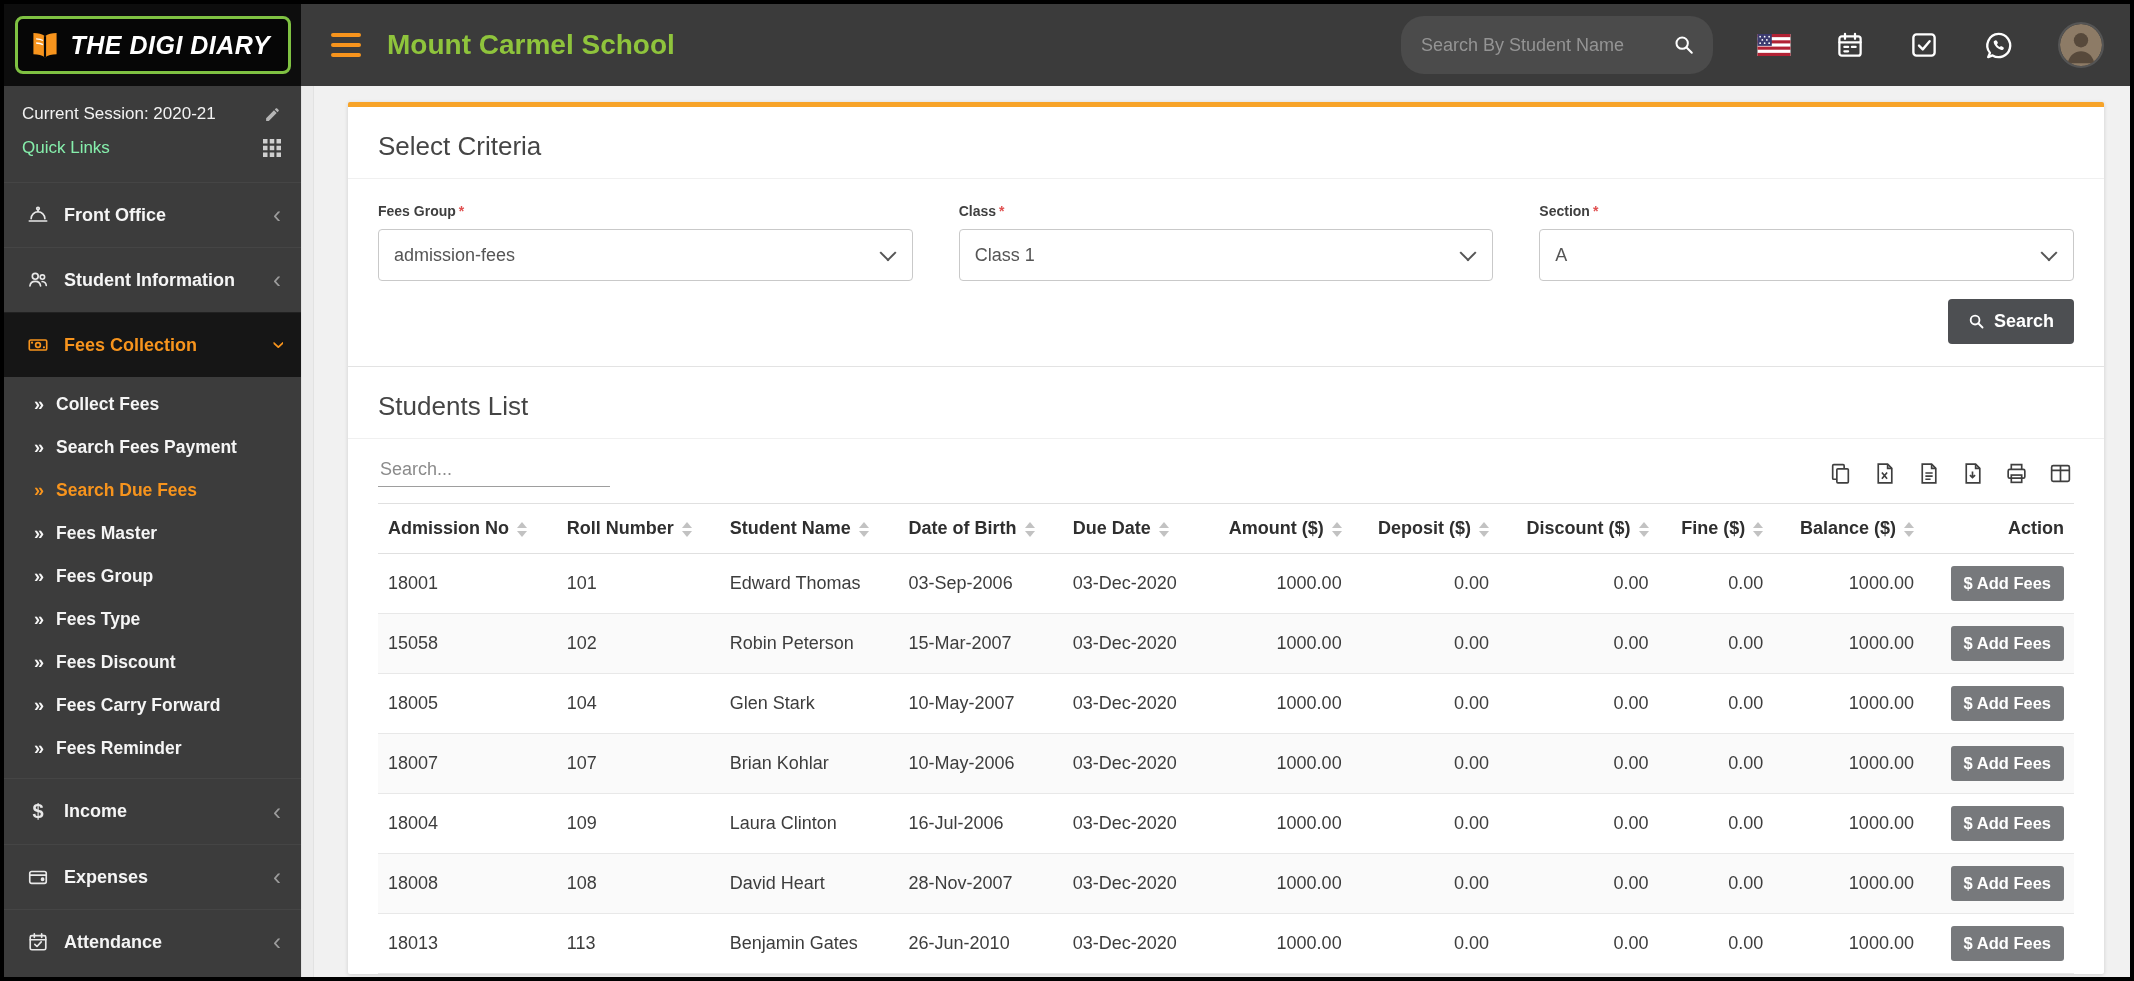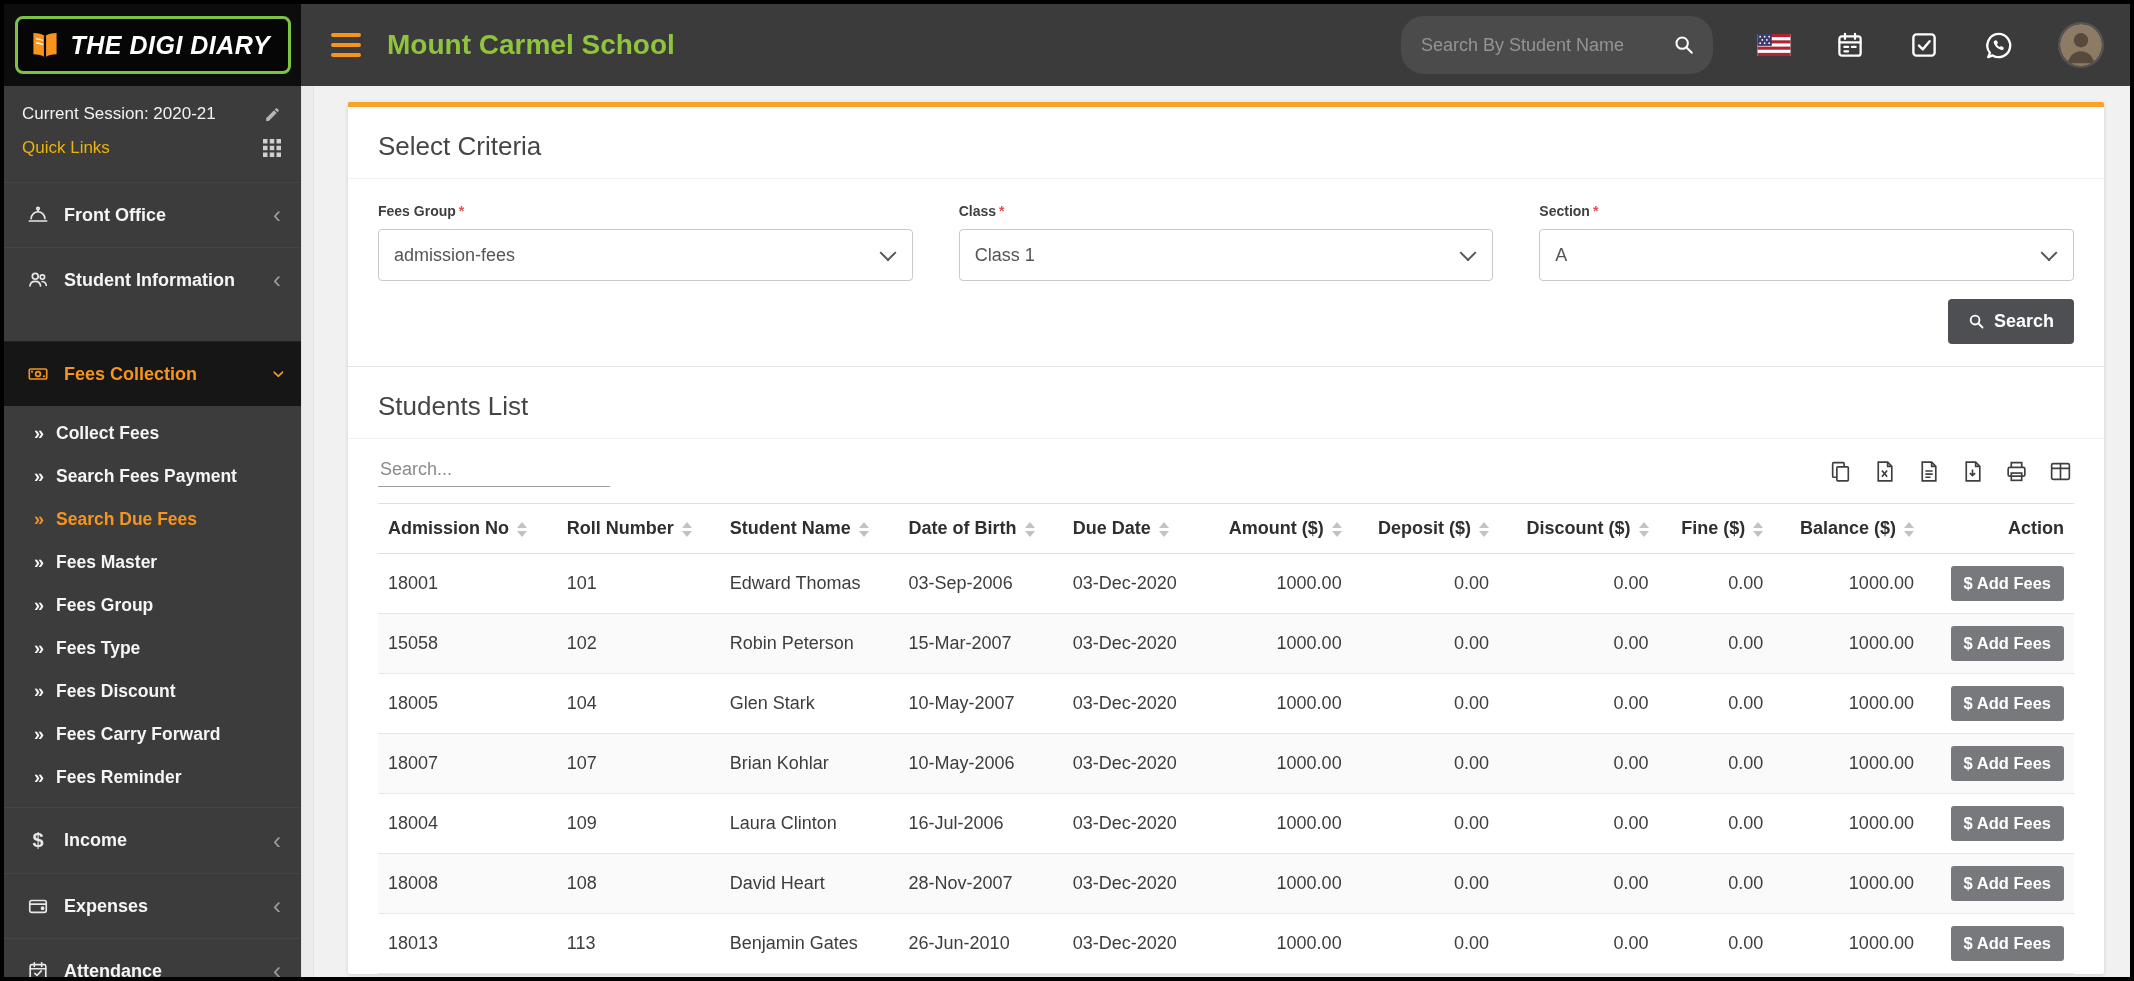--- a/index.html
+++ b/index.html
@@ -21,26 +21,26 @@
   .search-pill input::placeholder { color:#949494; }
   .icon-btn { display:flex; align-items:center; justify-content:center; cursor:pointer; }
   .avatar { width:46px; height:46px; border-radius:50%; overflow:hidden; flex:0 0 46px; border:2px solid #555; }
 
   
   .body-row { flex:1; display:flex; min-height:0; }
 
   
   .sidebar { width:297px; flex:0 0 297px; background:#3c3c3c; color:#fff; overflow:hidden; }
   .session-row { display:flex; justify-content:space-between; align-items:center; padding:18px 20px 2px 18px; font-size:17px; color:#f2f2f2; }
-  .quicklinks-row { display:flex; justify-content:space-between; align-items:center; padding:12px 20px 14px 18px; font-size:17px; color:#eab308; cursor:pointer; }
+  .quicklinks-row { display:flex; justify-content:space-between; align-items:center; padding:12px 20px 14px 18px; font-size:17px; color:#86efac; cursor:pointer; }
   .nav { margin-top:10px; }
   .nav-item { display:flex; align-items:center; gap:14px; padding:21px 20px 21px 22px; font-size:18px; font-weight:bold; color:#f5f5f5; cursor:pointer; border-top:1px solid rgba(255,255,255,.05); }
   .nav-item .nav-icon { width:24px; display:flex; justify-content:center; color:#e8e8e8; }
   .nav-item .chev { margin-left:auto; color:#9c9c9c; font-size:24px; line-height:16px; font-weight:normal; }
-  .nav-item.active { background:#161616; color:#f7941d;margin-top:29px; }
+  .nav-item.active { background:#161616; color:#f7941d; }
   .nav-item.active .nav-icon { color:#f7941d; }
   .nav-item.active .chev { color:#f7941d; transform:rotate(-90deg); }
   .dollar-glyph { font-size:20px; font-weight:bold; }
 
   .submenu { padding:6px 0 8px 0; }
   .submenu-item { display:flex; align-items:center; gap:12px; padding:11px 20px 11px 30px; font-size:17.5px; font-weight:bold; color:#f5f5f5; cursor:pointer; }
   .submenu-item .submenu-arrow { font-size:18px; }
   .submenu-item.active { color:#f7941d; }
 
   
@@ -59,21 +59,21 @@
   .req { color:#e05050; margin-left:3px; }
   .select-wrap { position:relative; }
   .select-wrap select { appearance:none; -webkit-appearance:none; width:100%; height:52px; border:1px solid #c9c9c9; border-radius:4px; background:#fff; font-size:18px; color:#555; padding:0 44px 0 15px; outline:none; font-family:inherit; }
   .select-wrap::after { content:""; position:absolute; right:19px; top:50%; width:10px; height:10px; border-right:2.4px solid #555; border-bottom:2.4px solid #555; transform:translateY(-68%) rotate(45deg); pointer-events:none; }
 
   .button-row { display:flex; justify-content:flex-end; padding:18px 30px 22px; }
   .search-btn { display:inline-flex; align-items:center; gap:9px; background:#4d4f52; color:#fff; border:none; border-radius:4px; font-size:18px; font-weight:bold; padding:12px 20px; cursor:pointer; font-family:inherit; }
 
   .section-divider { border-top:1px solid #e3e3e3; }
 
-  .table-toolbar { display:flex; justify-content:space-between; padding:16px 30px 10px; }
+  .table-toolbar { display:flex; align-items:flex-end; justify-content:space-between; padding:16px 30px 10px; }
   .table-search input { width:232px; border:none; border-bottom:1px solid #9e9e9e; font-size:18px; color:#555; padding:4px 2px 6px; outline:none; background:transparent; font-family:inherit; }
   .table-search input::placeholder { color:#8b8b8b; }
   .export-icons { display:flex; align-items:center; gap:17px; color:#3f3f3f; }
   .export-icons .icon-btn { padding:1px; }
 
   table.students { width:calc(100% - 60px); margin:6px 30px 0; border-collapse:collapse; }
   table.students th { text-align:left; font-size:18px; font-weight:bold; color:#2f2f2f; padding:14px 10px; border-top:1px solid #e0e0e0; border-bottom:1px solid #e0e0e0; white-space:nowrap; cursor:pointer; }
   table.students td { font-size:18px; color:#3d3d3d; padding:12px 10px; border-bottom:1px solid #e8e8e8; white-space:nowrap; }
   table.students tr:nth-child(even) td { background:#fafafa; }
   table.students .num { text-align:right; }

